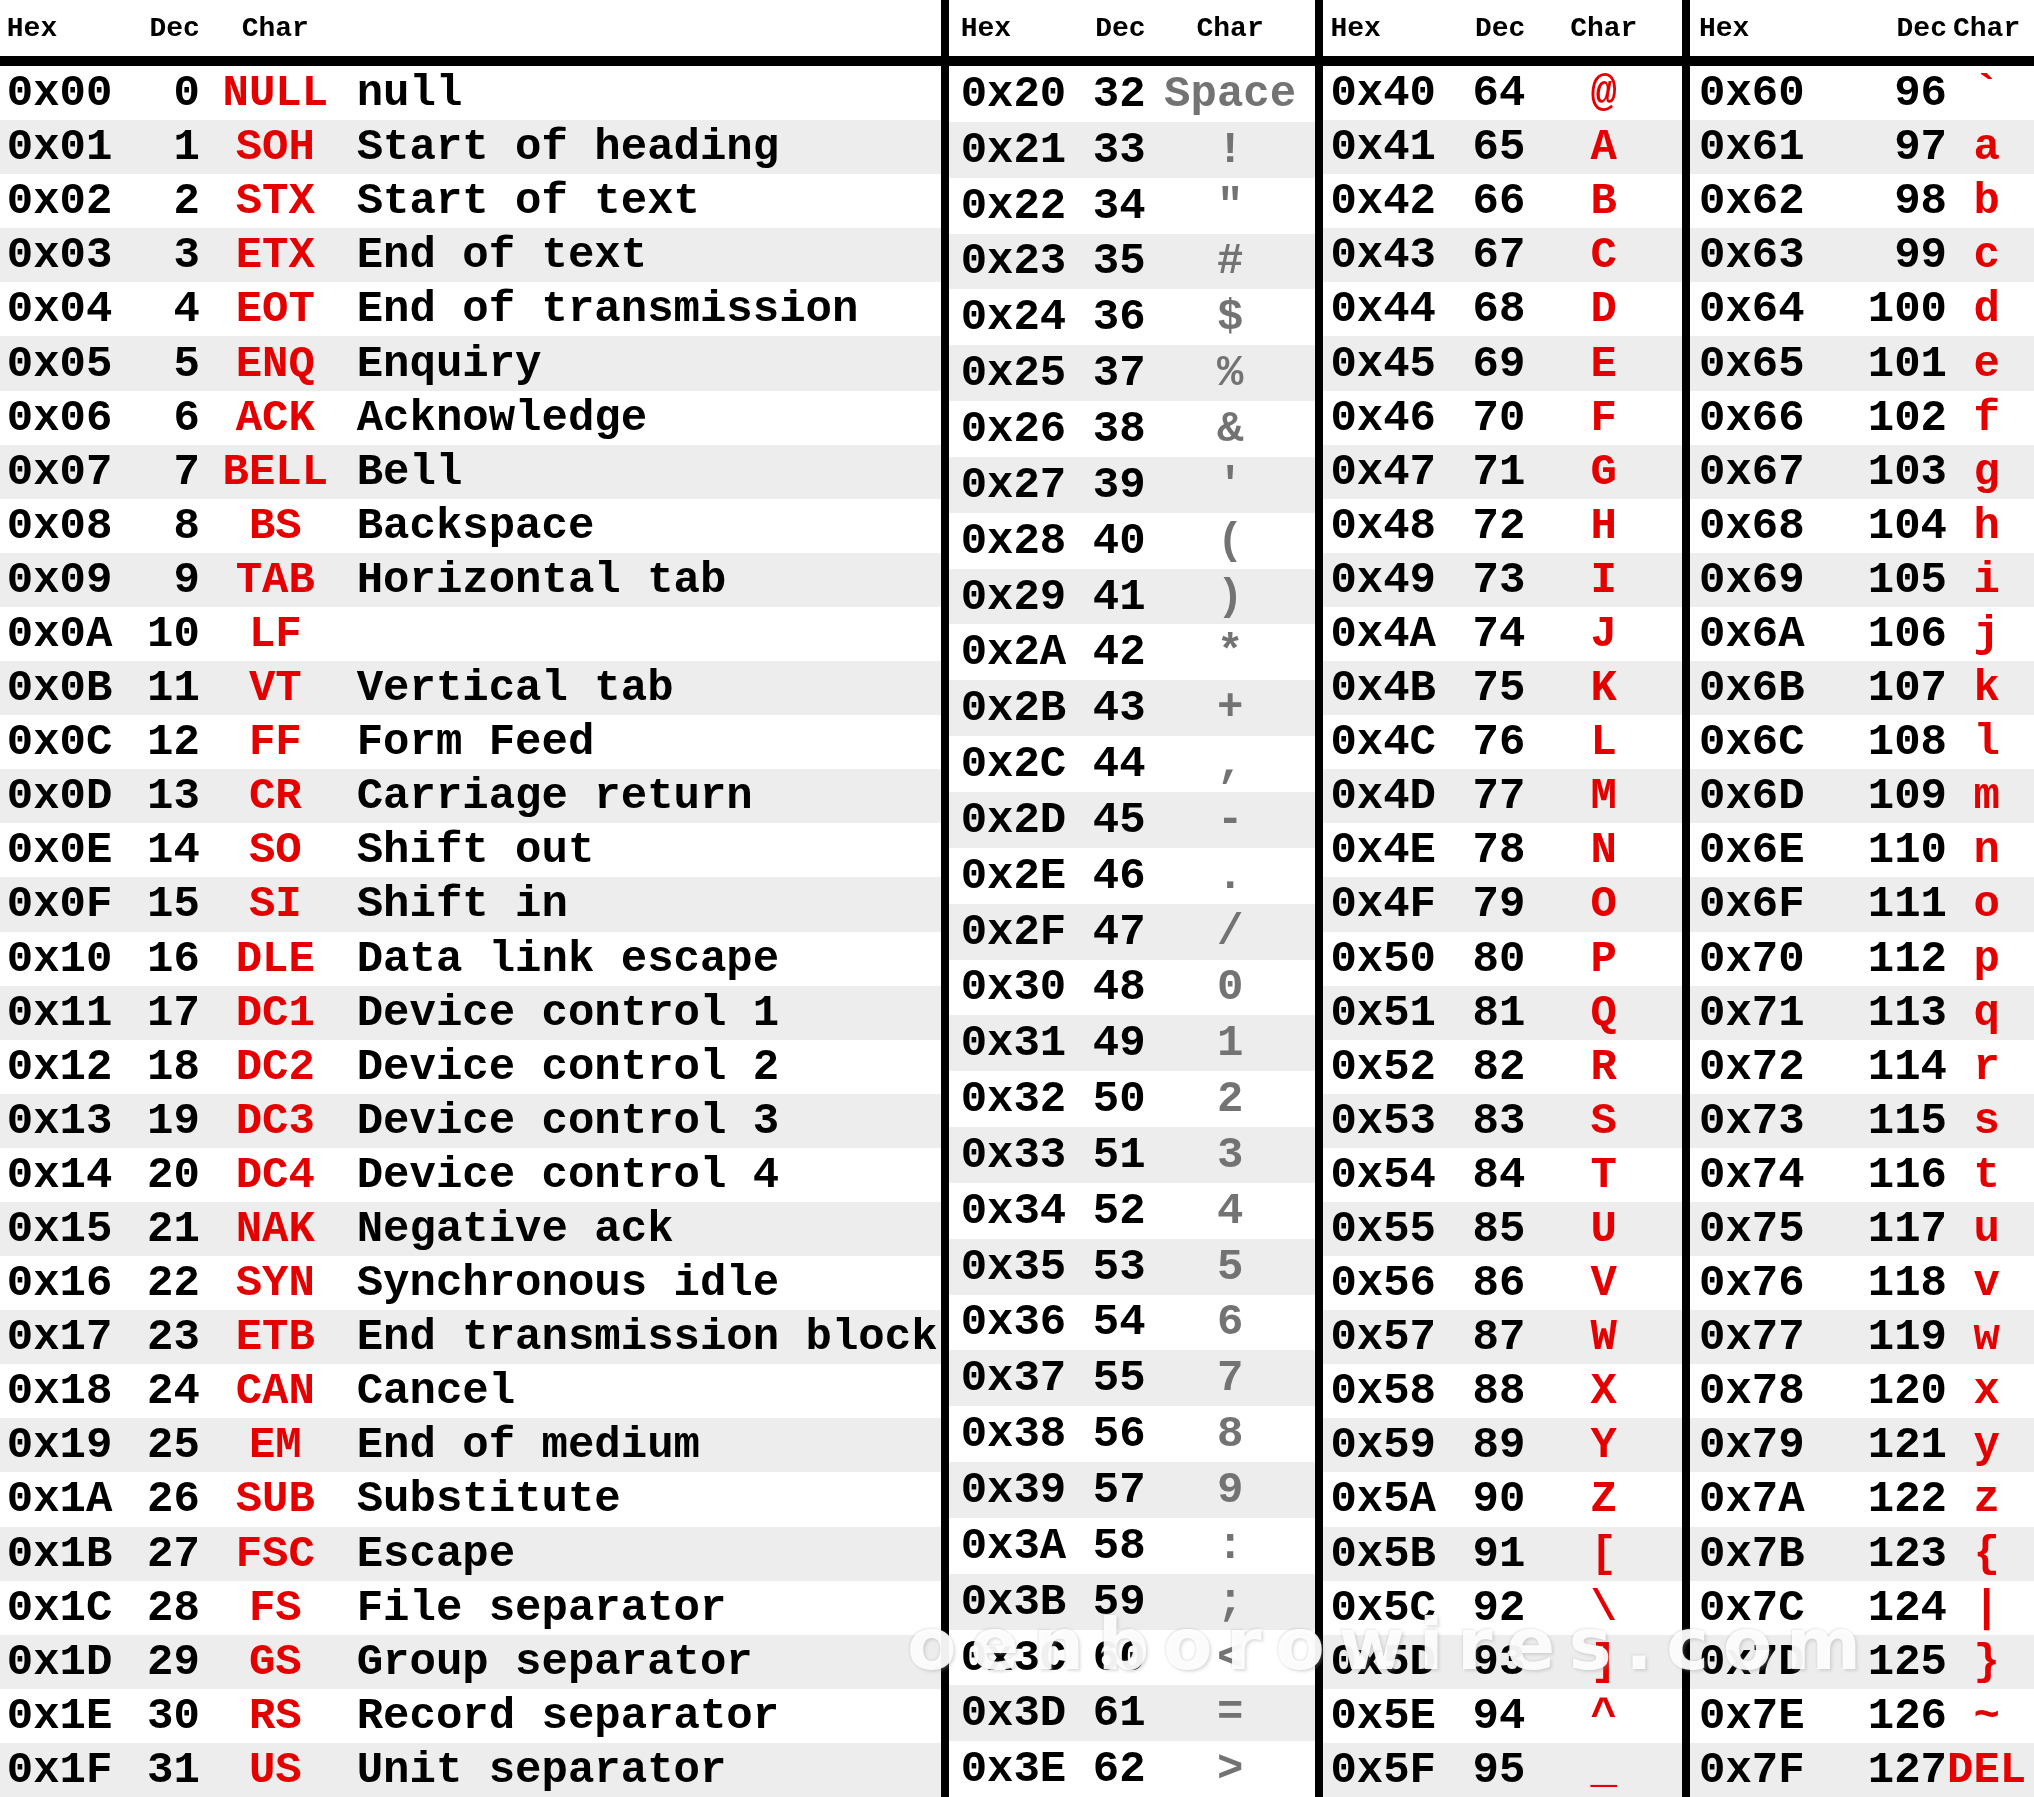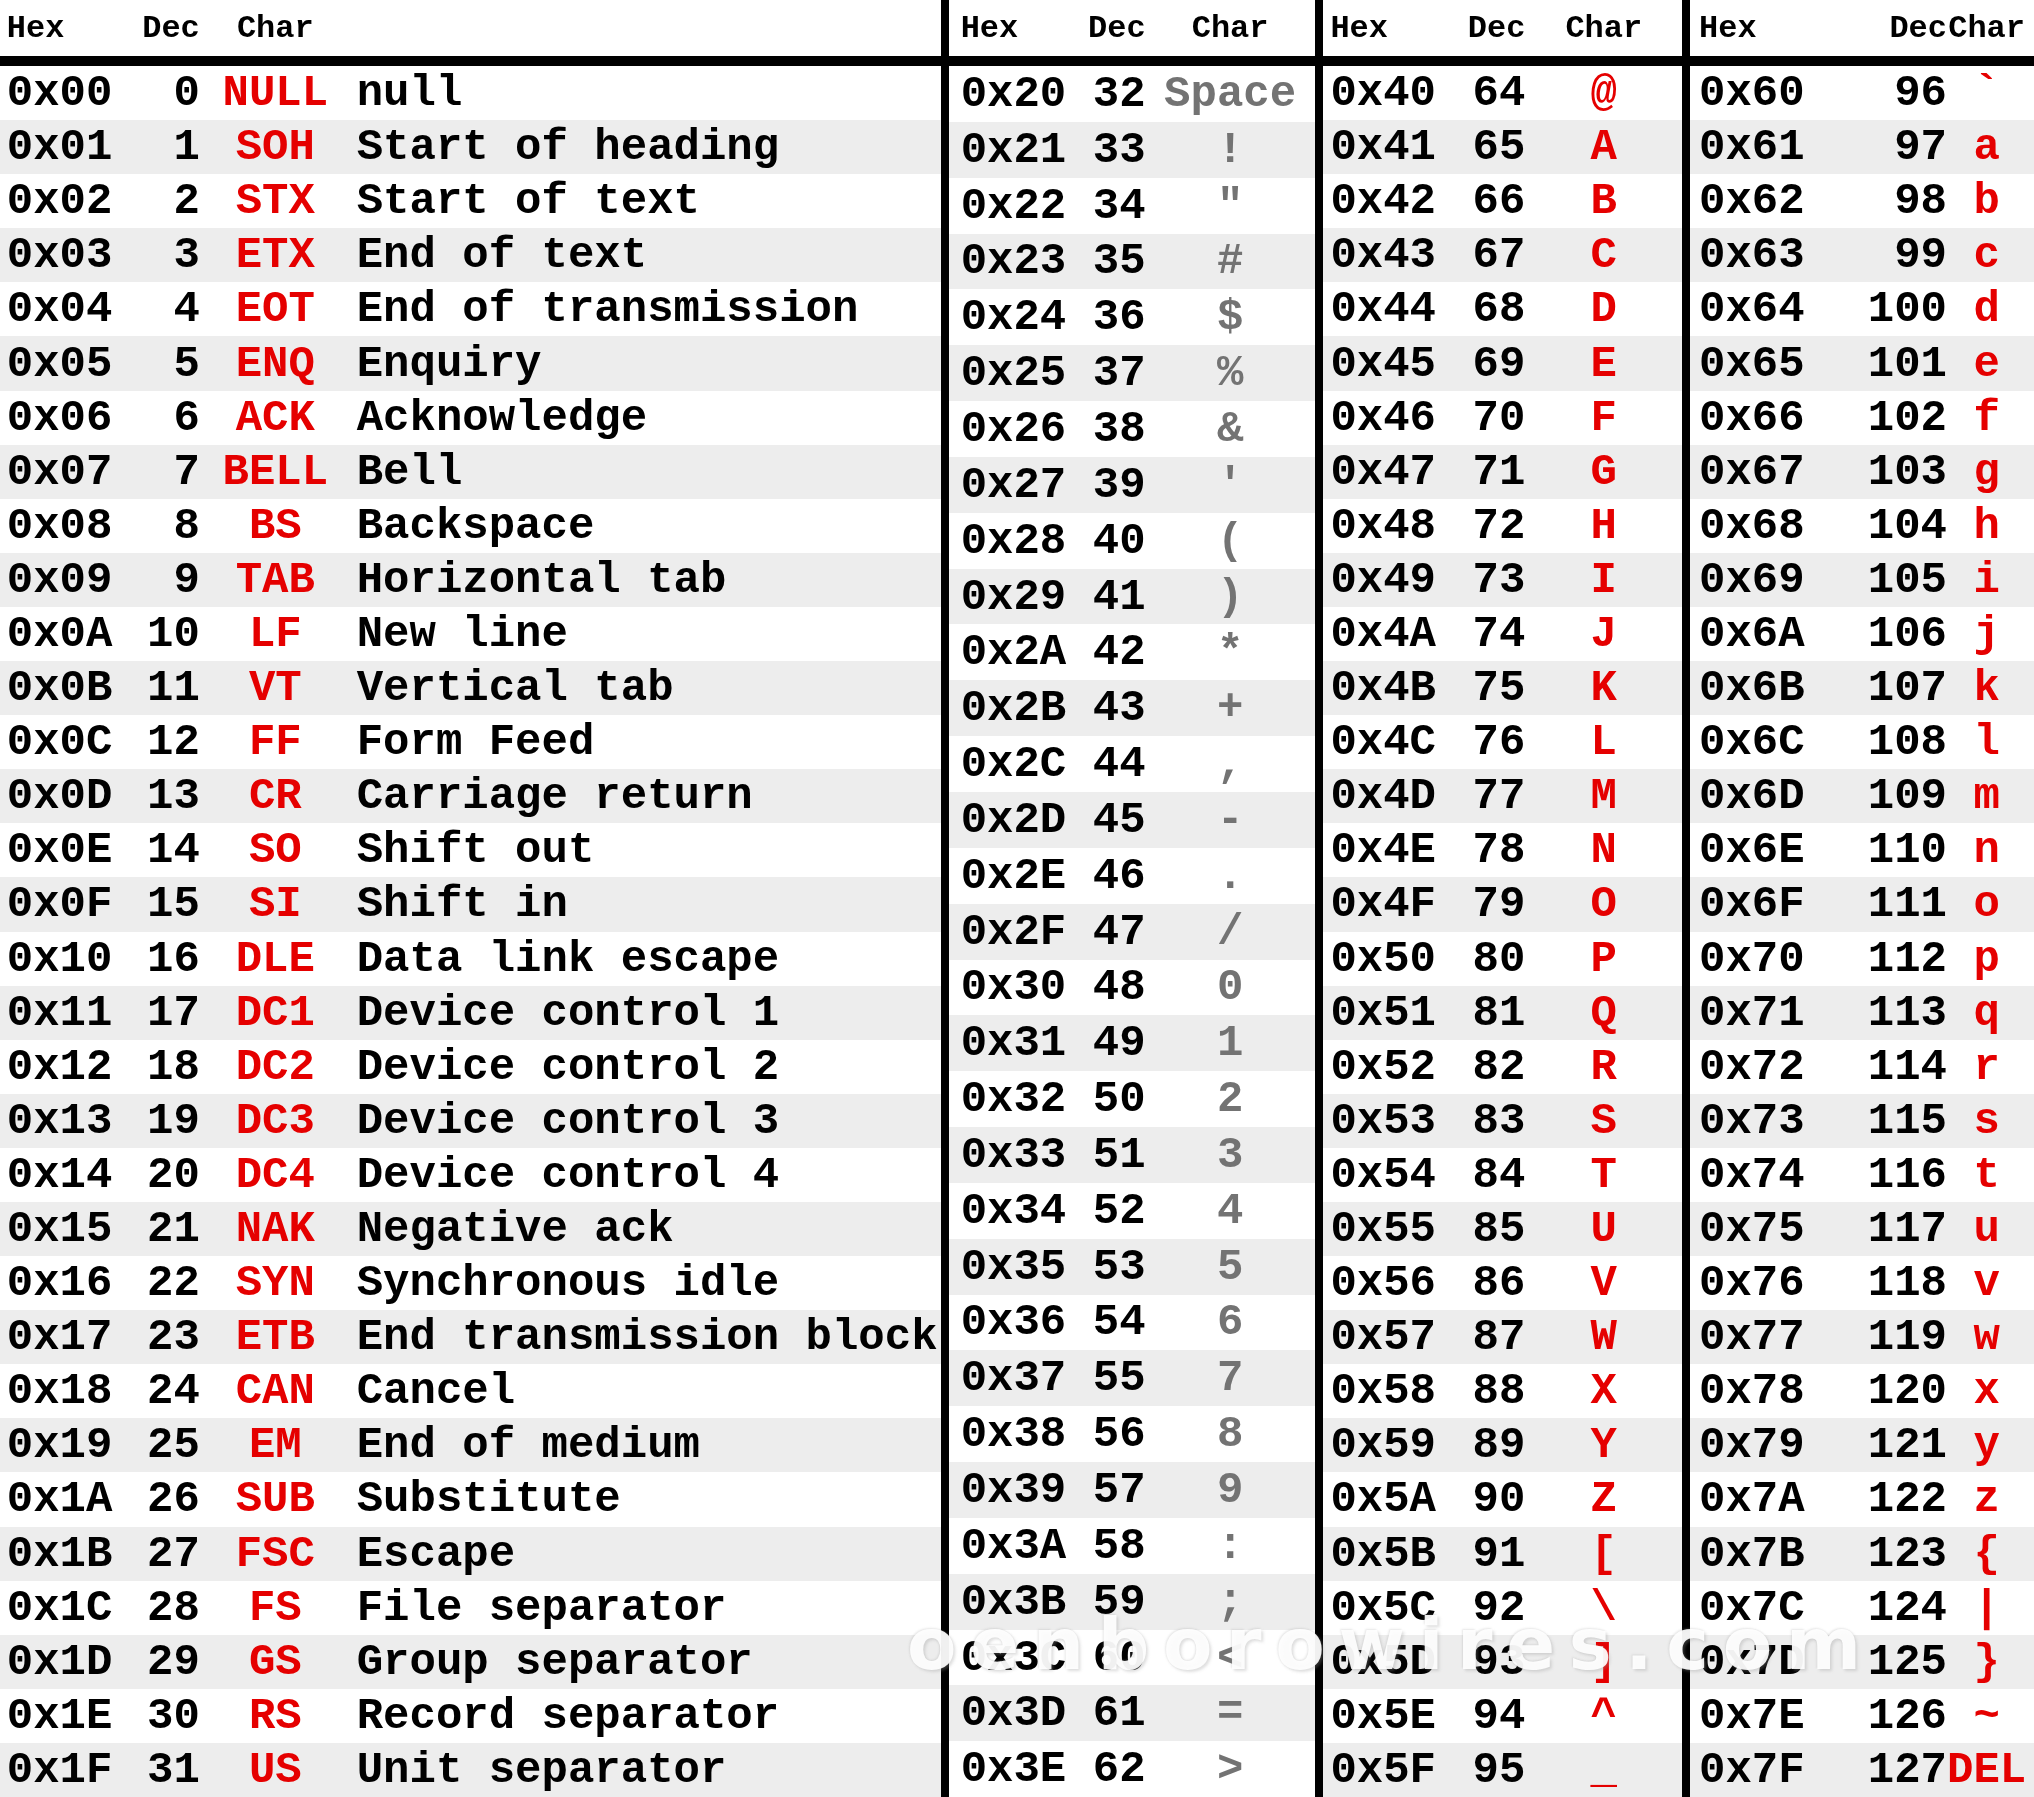--- a/index.html
+++ b/index.html
@@ -9,21 +9,21 @@
     font-weight:bold; overflow:hidden; color:#000;
   }
   .cols{display:flex; height:100%;}
   .col{display:flex; flex-direction:column; box-sizing:border-box;}
   .col-0{width:942px;}
   .col-1{width:374px; border-left:8.8px solid #000;}
   .col-2{width:368px; border-left:8.8px solid #000;}
   .col-3{flex:1; border-left:8.8px solid #000;}
   .hdr{
     height:56px; border-bottom:10.7px solid #000; display:flex;
-    align-items:center; font-size:32px; flex:none; white-space:nowrap;
+    align-items:center; font-size:28px; flex:none; white-space:nowrap;
   }
   .rows{flex:1; display:flex; flex-direction:column;}
   .row{flex:1; display:flex; align-items:center; font-size:44px; white-space:nowrap;}
   .rows .row:nth-child(even){background:#ededed;}
   
   .col-0 .c-hex{width:115px; padding-left:6.8px; flex:none;}
   .col-0 .c-dec{width:78px; text-align:right; flex:none;}
   .col-0 .c-abbr{width:151px; text-align:center; flex:none; color:#e50000;}
   .col-0 .c-desc{padding-left:5.9px; flex:1; overflow:visible;}
   
@@ -119,21 +119,20 @@
           <div class="row">
             <span class="c-hex">0x09</span>
             <span class="c-dec">9</span>
             <span class="c-abbr">TAB</span>
             <span class="c-desc">Horizontal tab</span>
           </div>
           <div class="row">
             <span class="c-hex">0x0A</span>
             <span class="c-dec">10</span>
             <span class="c-abbr">LF</span>
-            <span class="c-desc">New line</span>
           </div>
           <div class="row">
             <span class="c-hex">0x0B</span>
             <span class="c-dec">11</span>
             <span class="c-abbr">VT</span>
             <span class="c-desc">Vertical tab</span>
           </div>
           <div class="row">
             <span class="c-hex">0x0C</span>
             <span class="c-dec">12</span>

